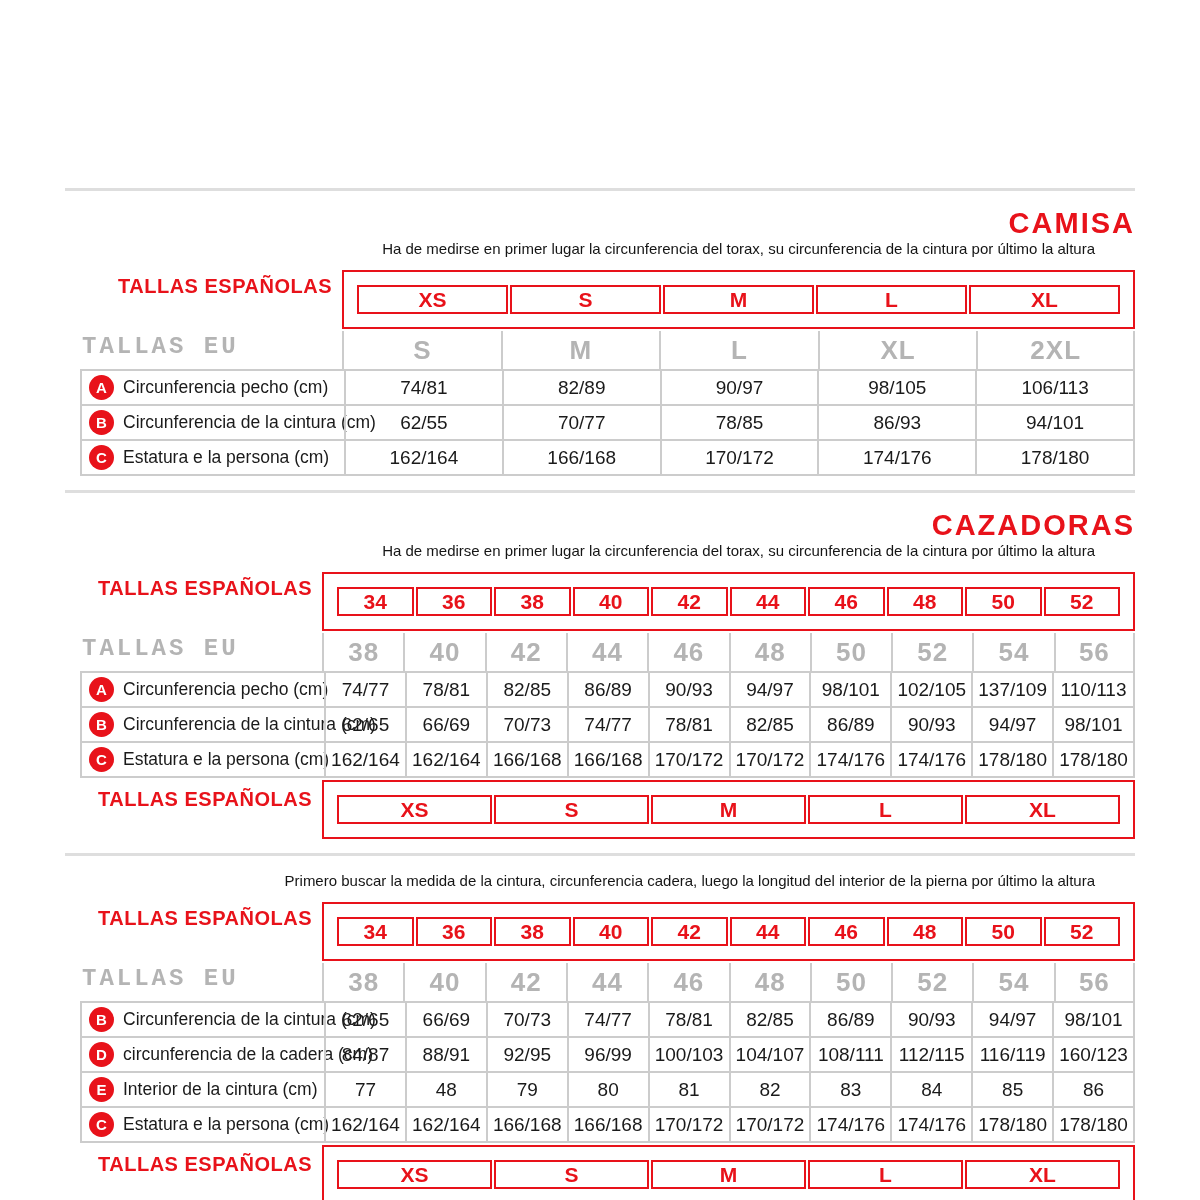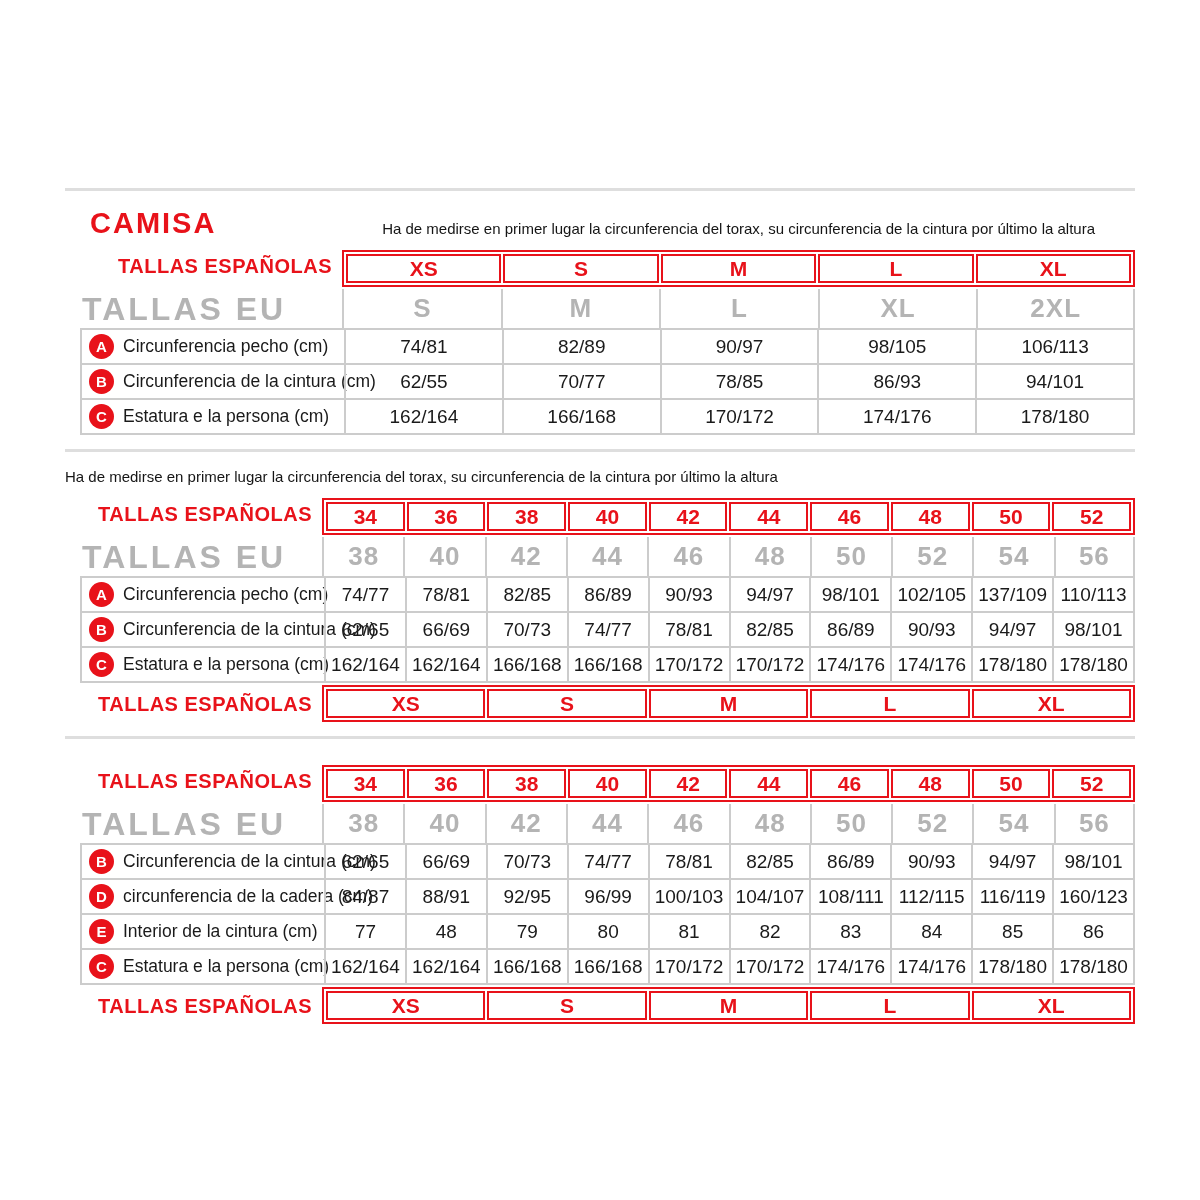--- a/index.html
+++ b/index.html
@@ -10,20 +10,21 @@
     color:var(--text, #111);
     overflow:hidden;
   }
   .top-spacer { height:188px; }
   .sep { height:3px; background:var(--sepgray,#dedede); margin:0 65px; }
 
   .size-section { padding:0 65px; }
   .section-head {
     display:flex; justify-content:space-between; align-items:flex-end;
     margin:16px 0 10px;
+    flex-direction:column;
   }
   .title {
     margin-left:25px;
     color:var(--red,#e8121a);
     font-size:29px; font-weight:bold; letter-spacing:2px;
   }
   .note {
     margin-right:40px; margin-bottom:3px;
     font-size:15px; color:#151515;
   }
@@ -32,29 +33,29 @@
   .cols5  { --cols:5;  --labelw:262px; }
   .cols10 { --cols:10; --labelw:242px; }
 
   .row { display:flex; align-items:stretch; }
   .row-label { width:var(--labelw); flex:0 0 var(--labelw); }
   .red-label {
     color:var(--red,#e8121a); font-weight:bold; font-size:20px;
     text-align:right; padding:5px 10px 0 0; letter-spacing:0.5px;
   }
   .eu-label {
-    color:var(--gray,#b4b4b4); font-weight:bold; font-size:32px;
-    letter-spacing:3px; padding:4px 16px 0 2px;
+    color:var(--gray,#b4b4b4); font-weight:bold; font-size:24px;
+    letter-spacing:3px; padding:4px 16px 0 2px;font-family:Liberation Mono, monospace;
   }
 
   .red-strip {
     flex:1; display:grid;
     grid-template-columns:repeat(var(--cols),1fr);
     border:2px solid var(--red,#e8121a);
-    padding:2px; gap:2px;
+    padding:13px; gap:2px;
   }
   .red-strip .cell {
     border:2px solid var(--red,#e8121a);
     color:var(--red,#e8121a);
     font-weight:bold; font-size:21px; line-height:23px;
     text-align:center; padding:1px 0;
   }
 
   .eu-strip {
     flex:1; display:grid;
@@ -166,20 +167,21 @@
         </div>
       </div>
   </div>
   <div class="section-gap"></div>
 </section>
 
 <div class="sep"></div>
 
 <section class="size-section cols10">
   <div class="section-head">
+    <h2 class="title">CAZADORAS</h2>
     <p class="note">Ha de medirse en primer lugar la circunferencia del torax, su circunferencia de la cintura por último la altura</p>
   </div>
   <div class="tbl">
     <div class="row">
       <div class="row-label red-label">TALLAS ESPAÑOLAS</div>
       <div class="red-strip">
           <div class="cell">34</div>
           <div class="cell">36</div>
           <div class="cell">38</div>
           <div class="cell">40</div>
@@ -267,20 +269,21 @@
         </div>
     </div>
   </div>
   <div class="section-gap"></div>
 </section>
 
 <div class="sep"></div>
 
 <section class="size-section cols10">
   <div class="section-head">
+    <p class="note">Primero buscar la medida de la cintura, circunferencia cadera, luego la longitud del interior de la pierna por último la altura</p>
   </div>
   <div class="tbl">
     <div class="row">
       <div class="row-label red-label">TALLAS ESPAÑOLAS</div>
       <div class="red-strip">
           <div class="cell">34</div>
           <div class="cell">36</div>
           <div class="cell">38</div>
           <div class="cell">40</div>
           <div class="cell">42</div>

